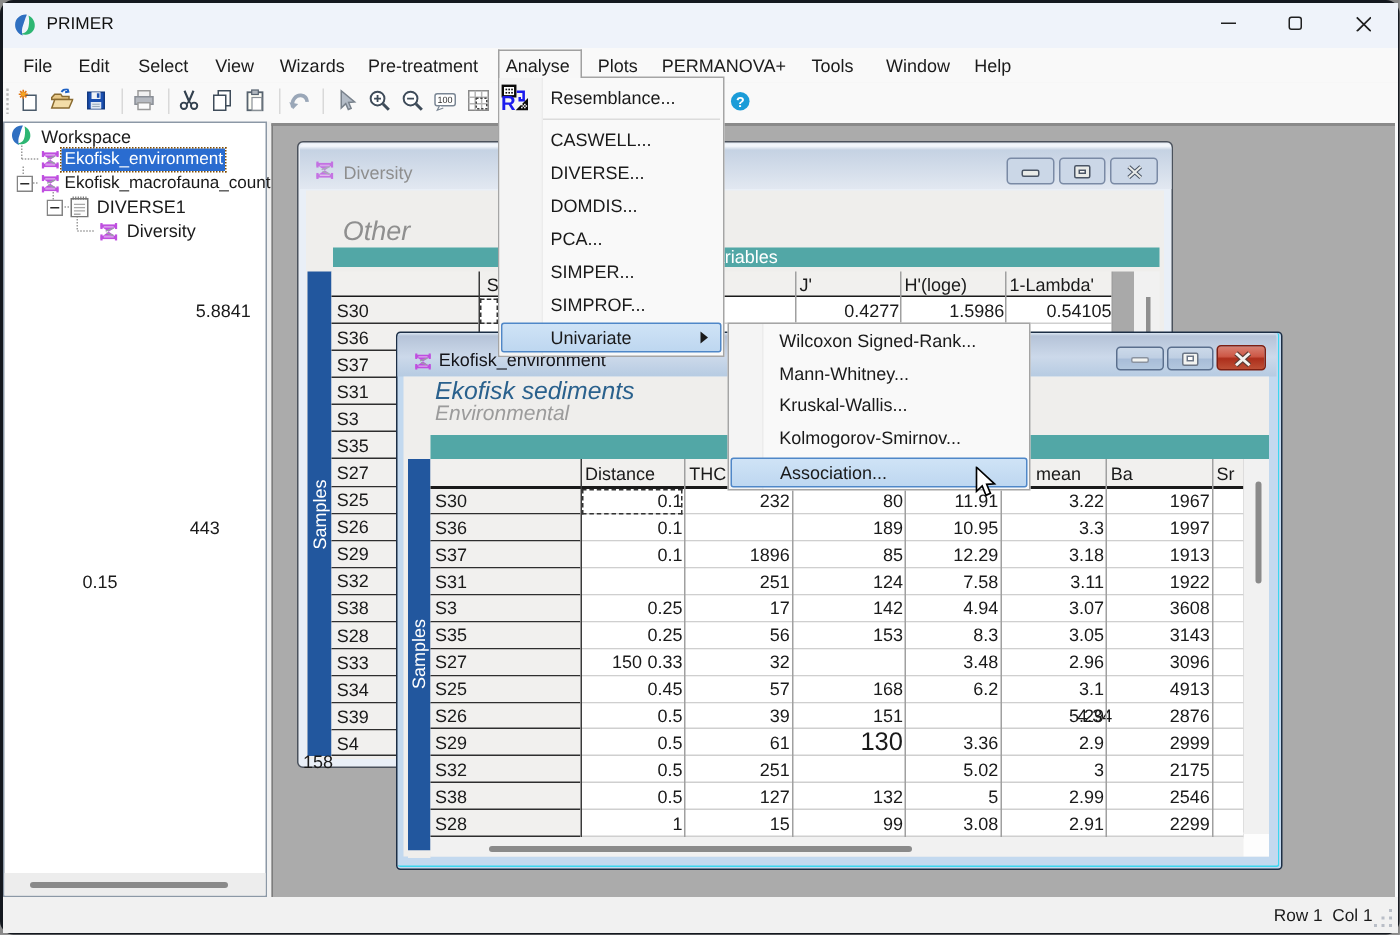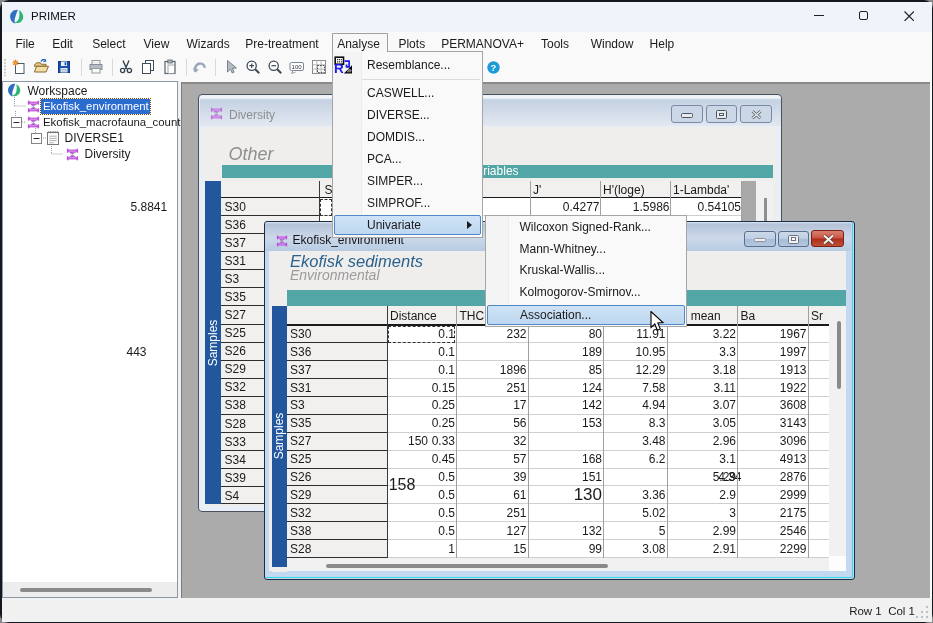--- a/index.html
+++ b/index.html
@@ -370,21 +370,21 @@
 <div style="position:absolute;left:386.5px;top:361.26px;width:442.5px;height:17.88px;background:#ffffff;border-bottom:1px solid #cfcfcf;"></div>
 <div style="position:absolute;top:360.7px;height:18px;line-height:18px;font-size:12px;color:#1a1a1a;white-space:pre;left:55px;width:400px;text-align:right;">0.1</div>
 <div style="position:absolute;top:360.7px;height:18px;line-height:18px;font-size:12px;color:#1a1a1a;white-space:pre;left:126.5px;width:400px;text-align:right;">1896</div>
 <div style="position:absolute;top:360.7px;height:18px;line-height:18px;font-size:12px;color:#1a1a1a;white-space:pre;left:202px;width:400px;text-align:right;">85</div>
 <div style="position:absolute;top:360.7px;height:18px;line-height:18px;font-size:12px;color:#1a1a1a;white-space:pre;left:265.5px;width:400px;text-align:right;">12.29</div>
 <div style="position:absolute;top:360.7px;height:18px;line-height:18px;font-size:12px;color:#1a1a1a;white-space:pre;left:336px;width:400px;text-align:right;">3.18</div>
 <div style="position:absolute;top:360.7px;height:18px;line-height:18px;font-size:12px;color:#1a1a1a;white-space:pre;left:406.5px;width:400px;text-align:right;">1913</div>
 <div style="position:absolute;left:287px;top:379.14px;width:99.5px;height:17.88px;background:#f1f0ee;border-bottom:1px solid #2e2e2e;"></div>
 <div style="position:absolute;top:378.58px;height:18px;line-height:18px;font-size:12px;color:#1a1a1a;white-space:pre;left:290px;">S31</div>
 <div style="position:absolute;left:386.5px;top:379.14px;width:442.5px;height:17.88px;background:#ffffff;border-bottom:1px solid #cfcfcf;"></div>
-<div style="position:absolute;top:378.58px;height:18px;line-height:18px;font-size:12px;color:#1a1a1a;white-space:pre;left:55px;width:400px;text-align:right;">0.15</div>
+<div style="position:absolute;top:378.58px;height:18px;line-height:18px;font-size:12px;color:#1a1a1a;white-space:pre;left:55px;width:400px;">0.15</div>
 <div style="position:absolute;top:378.58px;height:18px;line-height:18px;font-size:12px;color:#1a1a1a;white-space:pre;left:126.5px;width:400px;text-align:right;">251</div>
 <div style="position:absolute;top:378.58px;height:18px;line-height:18px;font-size:12px;color:#1a1a1a;white-space:pre;left:202px;width:400px;text-align:right;">124</div>
 <div style="position:absolute;top:378.58px;height:18px;line-height:18px;font-size:12px;color:#1a1a1a;white-space:pre;left:265.5px;width:400px;text-align:right;">7.58</div>
 <div style="position:absolute;top:378.58px;height:18px;line-height:18px;font-size:12px;color:#1a1a1a;white-space:pre;left:336px;width:400px;text-align:right;">3.11</div>
 <div style="position:absolute;top:378.58px;height:18px;line-height:18px;font-size:12px;color:#1a1a1a;white-space:pre;left:406.5px;width:400px;text-align:right;">1922</div>
 <div style="position:absolute;left:287px;top:397.02px;width:99.5px;height:17.88px;background:#f1f0ee;border-bottom:1px solid #2e2e2e;"></div>
 <div style="position:absolute;top:396.46px;height:18px;line-height:18px;font-size:12px;color:#1a1a1a;white-space:pre;left:290px;">S3</div>
 <div style="position:absolute;left:386.5px;top:397.02px;width:442.5px;height:17.88px;background:#ffffff;border-bottom:1px solid #cfcfcf;"></div>
 <div style="position:absolute;top:396.46px;height:18px;line-height:18px;font-size:12px;color:#1a1a1a;white-space:pre;left:55px;width:400px;text-align:right;">0.25</div>
 <div style="position:absolute;top:396.46px;height:18px;line-height:18px;font-size:12px;color:#1a1a1a;white-space:pre;left:126.5px;width:400px;text-align:right;">17</div>
@@ -435,21 +435,21 @@
 <div style="position:absolute;top:485.85999999999996px;height:18px;line-height:18px;font-size:12px;color:#1a1a1a;white-space:pre;left:126.5px;width:400px;text-align:right;">61</div>
 <div style="position:absolute;top:485.85999999999996px;height:18px;line-height:18px;font-size:17px;color:#1a1a1a;white-space:pre;left:202px;width:400px;text-align:right;">130</div>
 <div style="position:absolute;top:485.85999999999996px;height:18px;line-height:18px;font-size:12px;color:#1a1a1a;white-space:pre;left:265.5px;width:400px;text-align:right;">3.36</div>
 <div style="position:absolute;top:485.85999999999996px;height:18px;line-height:18px;font-size:12px;color:#1a1a1a;white-space:pre;left:336px;width:400px;text-align:right;">2.9</div>
 <div style="position:absolute;top:485.85999999999996px;height:18px;line-height:18px;font-size:12px;color:#1a1a1a;white-space:pre;left:406.5px;width:400px;text-align:right;">2999</div>
 <div style="position:absolute;left:287px;top:504.29999999999995px;width:99.5px;height:17.88px;background:#f1f0ee;border-bottom:1px solid #2e2e2e;"></div>
 <div style="position:absolute;top:503.74px;height:18px;line-height:18px;font-size:12px;color:#1a1a1a;white-space:pre;left:290px;">S32</div>
 <div style="position:absolute;left:386.5px;top:504.29999999999995px;width:442.5px;height:17.88px;background:#ffffff;border-bottom:1px solid #cfcfcf;"></div>
 <div style="position:absolute;top:503.74px;height:18px;line-height:18px;font-size:12px;color:#1a1a1a;white-space:pre;left:55px;width:400px;text-align:right;">0.5</div>
 <div style="position:absolute;top:503.74px;height:18px;line-height:18px;font-size:12px;color:#1a1a1a;white-space:pre;left:126.5px;width:400px;text-align:right;">251</div>
-<div style="position:absolute;top:476px;height:18px;line-height:18px;font-size:16px;color:#1a1a1a;white-space:pre;left:202px;width:400px;text-align:center;">158</div>
+<div style="position:absolute;top:499px;height:18px;line-height:18px;font-size:12px;color:#1a1a1a;white-space:pre;left:202px;width:400px;text-align:left;">158</div>
 <div style="position:absolute;top:503.74px;height:18px;line-height:18px;font-size:12px;color:#1a1a1a;white-space:pre;left:265.5px;width:400px;text-align:right;">5.02</div>
 <div style="position:absolute;top:503.74px;height:18px;line-height:18px;font-size:12px;color:#1a1a1a;white-space:pre;left:336px;width:400px;text-align:right;">3</div>
 <div style="position:absolute;top:503.74px;height:18px;line-height:18px;font-size:12px;color:#1a1a1a;white-space:pre;left:406.5px;width:400px;text-align:right;">2175</div>
 <div style="position:absolute;left:287px;top:522.18px;width:99.5px;height:17.88px;background:#f1f0ee;border-bottom:1px solid #2e2e2e;"></div>
 <div style="position:absolute;top:521.62px;height:18px;line-height:18px;font-size:12px;color:#1a1a1a;white-space:pre;left:290px;">S38</div>
 <div style="position:absolute;left:386.5px;top:522.18px;width:442.5px;height:17.88px;background:#ffffff;border-bottom:1px solid #cfcfcf;"></div>
 <div style="position:absolute;top:521.62px;height:18px;line-height:18px;font-size:12px;color:#1a1a1a;white-space:pre;left:55px;width:400px;text-align:right;">0.5</div>
 <div style="position:absolute;top:521.62px;height:18px;line-height:18px;font-size:12px;color:#1a1a1a;white-space:pre;left:126.5px;width:400px;text-align:right;">127</div>
 <div style="position:absolute;top:521.62px;height:18px;line-height:18px;font-size:12px;color:#1a1a1a;white-space:pre;left:202px;width:400px;text-align:right;">132</div>
 <div style="position:absolute;top:521.62px;height:18px;line-height:18px;font-size:12px;color:#1a1a1a;white-space:pre;left:265.5px;width:400px;text-align:right;">5</div>

